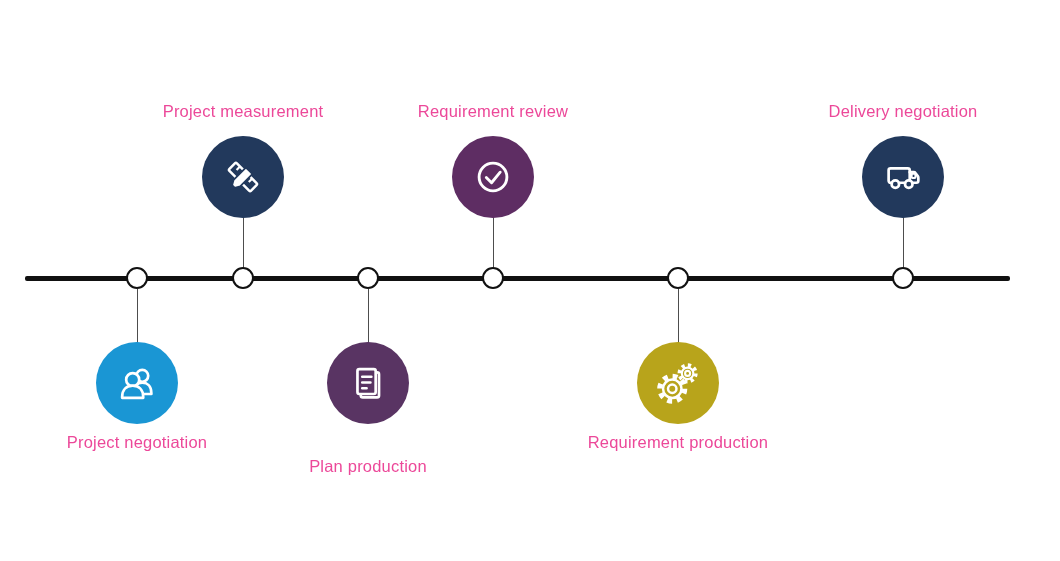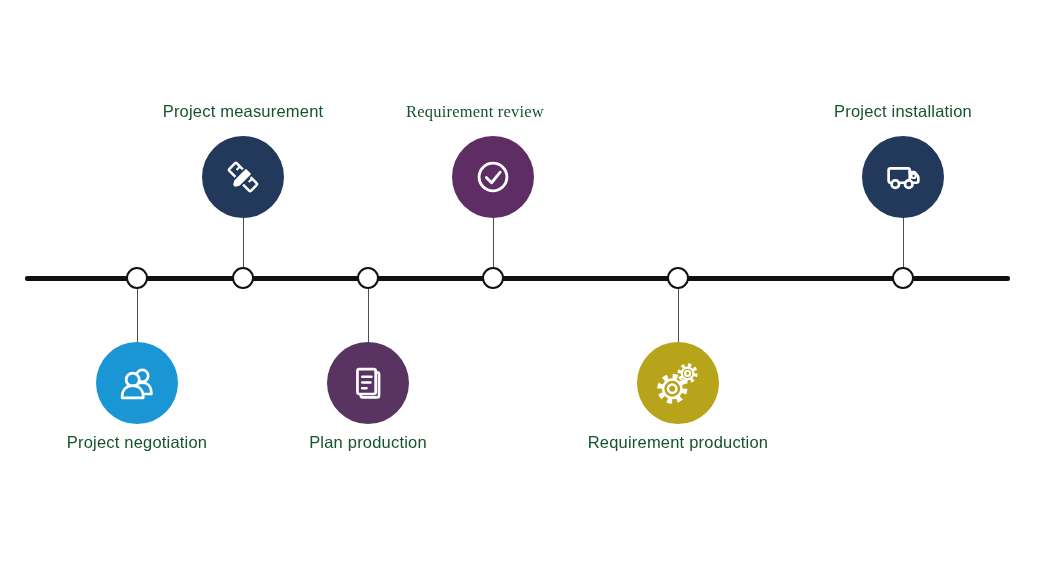--- a/index.html
+++ b/index.html
@@ -43,21 +43,21 @@
     justify-content: center;
     z-index: 2;
   }
   .bubble svg { width: 46px; height: 46px; display: block; }
   .step-label {
     position: absolute;
     width: 300px;
     text-align: center;
     font-size: 16.5px;
     letter-spacing: 0.2px;
-    color: #14532d;
+    color: #ec4899;
     white-space: nowrap;
   }
   
   .s1 .bubble { left: 96px;  top: 342px; }
   .s2 .bubble { left: 202px; top: 136px; }
   .s3 .bubble { left: 327px; top: 342px; }
   .s4 .bubble { left: 452px; top: 136px; }
   .s5 .bubble { left: 637px; top: 342px; }
   .s6 .bubble { left: 862px; top: 136px; }
 
@@ -67,21 +67,21 @@
 
   .below .connector { top: 289px; height: 54px; }
   .above .connector { top: 217px; height: 51px; }
   .s1 .connector { left: 136.5px; } .s2 .connector { left: 242.5px; }
   .s3 .connector { left: 367.5px; } .s4 .connector { left: 492.5px; }
   .s5 .connector { left: 677.5px; } .s6 .connector { left: 902.5px; }
 
   .below .step-label { top: 433px; }
   .above .step-label { top: 102px; }
   .s1 .step-label { left: -13px; } .s2 .step-label { left: 93px; }
-  .s3 .step-label { left: 218px; } .s4 .step-label { left: 325px; font-family: Liberation Serif, serif; }
+  .s3 .step-label { left: 218px; margin-top: 24px; } .s4 .step-label { left: 343px; }
   .s5 .step-label { left: 528px; } .s6 .step-label { left: 753px; }
 </style>
 </head>
 <body>
 
 <div class="canvas">
 
   <div class="timeline-line"></div>
 
   <div class="s1 below">
@@ -166,16 +166,16 @@
     <div class="node"></div>
     <div class="bubble" style="background-color: rgb(34, 57, 92); color: rgb(34, 57, 92);">
       <svg viewBox="0 0 48 48" fill="none" stroke="#ffffff" stroke-width="2.8" stroke-linejoin="round" stroke-linecap="round">
         <rect x="9" y="15" width="22" height="15" rx="2"></rect>
         <path d="M31,19 h4.2 c0.7,0 1.4,0.3 1.8,0.9 l2.6,3.4 c0.3,0.4 0.4,0.9 0.4,1.4 v3.3 c0,1.1 -0.9,2 -2,2 h-7"></path>
         <rect x="33" y="20.5" width="4" height="4.5" rx="0.8" stroke-width="2.2"></rect>
         <circle cx="16" cy="31.5" r="3.9" fill="currentColor"></circle>
         <circle cx="30" cy="31.5" r="3.9" fill="currentColor"></circle>
       </svg>
     </div>
-    <div class="step-label">Project installation</div>
+    <div class="step-label">Delivery negotiation</div>
   </div>
 
 </div>
 
 </body></html>

